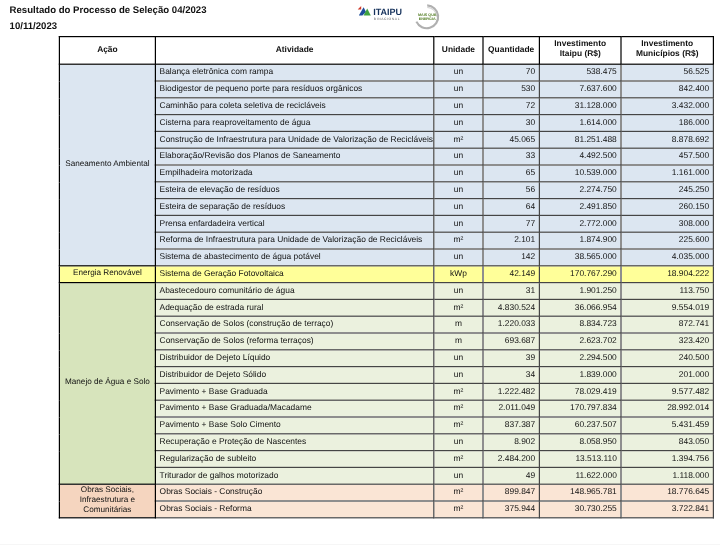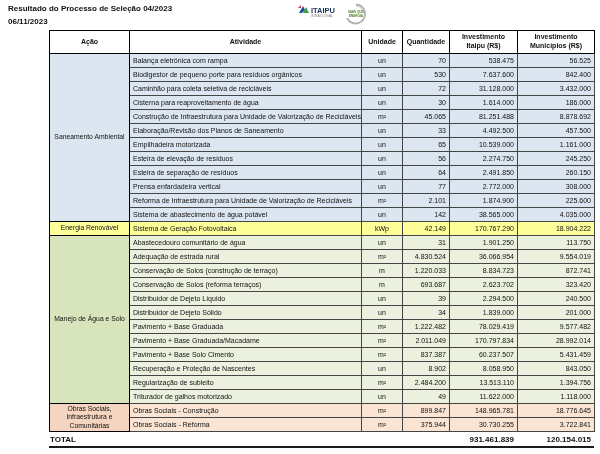--- a/index.html
+++ b/index.html
@@ -53,21 +53,21 @@
   }
   .total-row .lbl { padding-left:1px; text-align:left; }
   .total-row .num { text-align:right; padding-right:3px; }
 </style>
 </head>
 <body>
 
 <div class="page">
 
   <div class="doc-title">Resultado do Processo de Seleção 04/2023</div>
-  <div class="doc-date">06/11/2023</div>
+  <div class="doc-date">10/11/2023</div>
 
   <svg class="logo" viewBox="0 0 80 26">
     <g>
       <polygon points="1,11 5,4 7,8 4,11" fill="#1f4e9c"></polygon>
       <polygon points="5,11 8,5 11,11" fill="#3fa23f"></polygon>
       <polygon points="0,6 3,3 3,6" fill="#d03a2b"></polygon>
     </g>
     <text x="13" y="10.5" font-size="7.5" font-weight="bold" fill="#16325c" font-family="Liberation Sans, sans-serif">ITAIPU</text>
     <text x="13.5" y="14.5" font-size="2.8" letter-spacing="0.5" fill="#666" font-family="Liberation Sans, sans-serif">BINACIONAL</text>
     <g>
@@ -288,22 +288,14 @@
         <tr>
           <td style="background: rgb(250, 229, 213);">Obras Sociais - Reforma</td>
           <td class="unit" style="background: rgb(250, 229, 213);">m²</td>
           <td class="num" style="background: rgb(250, 229, 213);">375.944</td>
           <td class="num" style="background: rgb(250, 229, 213);">30.730.255</td>
           <td class="num" style="background: rgb(250, 229, 213);">3.722.841</td>
         </tr>
       </tbody>
   </table>
 
-  <div class="total-row">
-    <div class="lbl">TOTAL</div>
-    <div></div>
-      <div></div>
-      <div></div>
-    <div class="num">931.461.839</div>
-    <div class="num">120.154.015</div>
-  </div>
 
 </div>
 
 </body></html>

